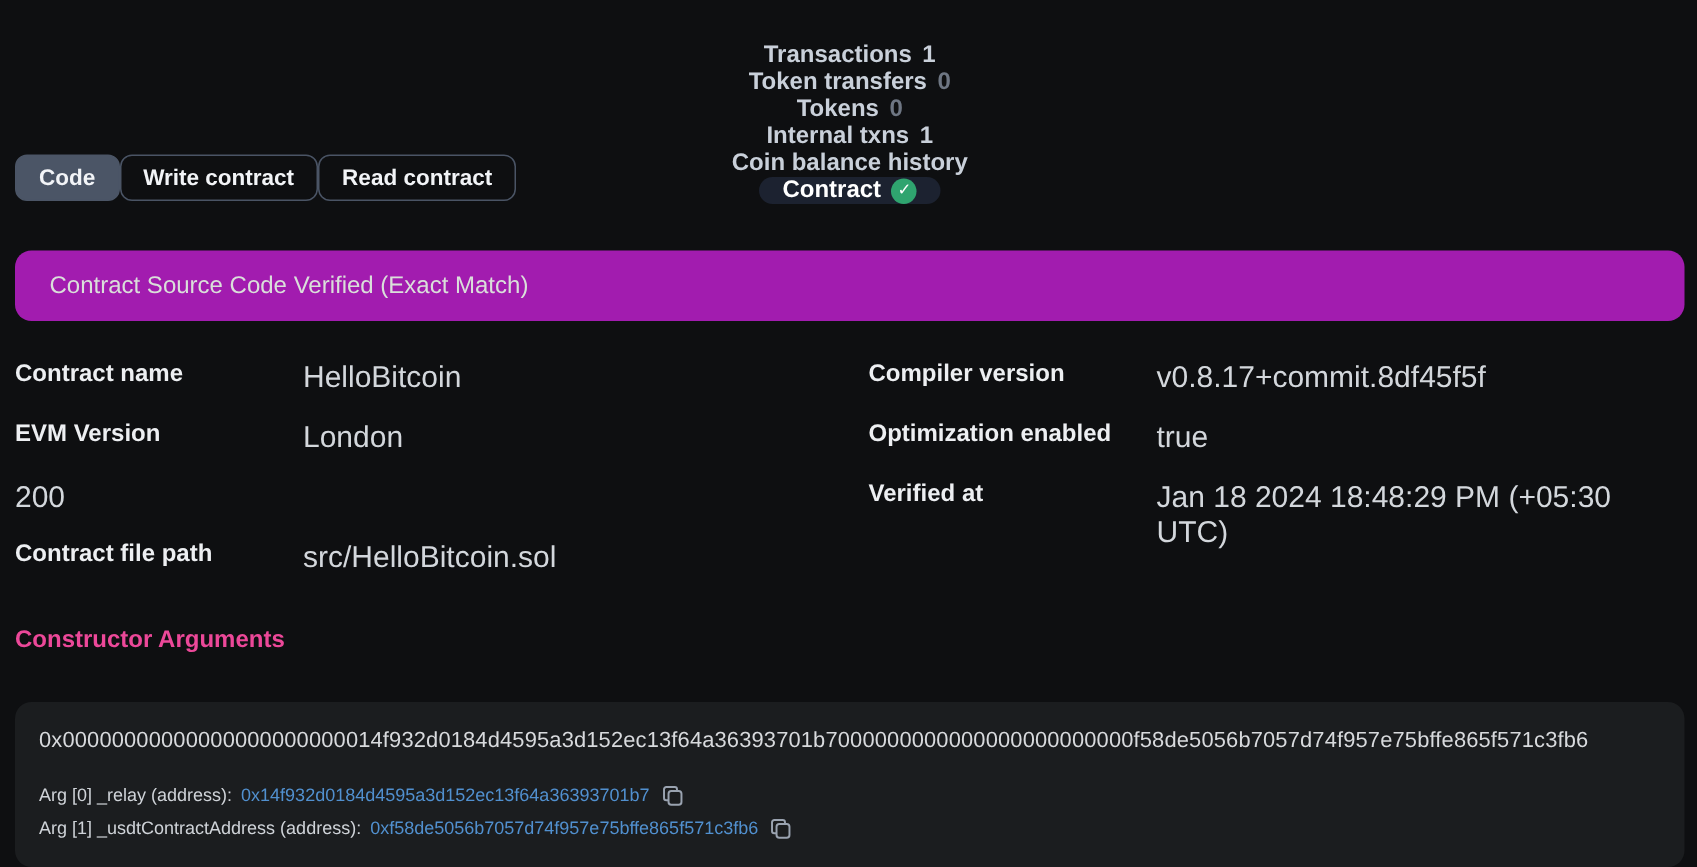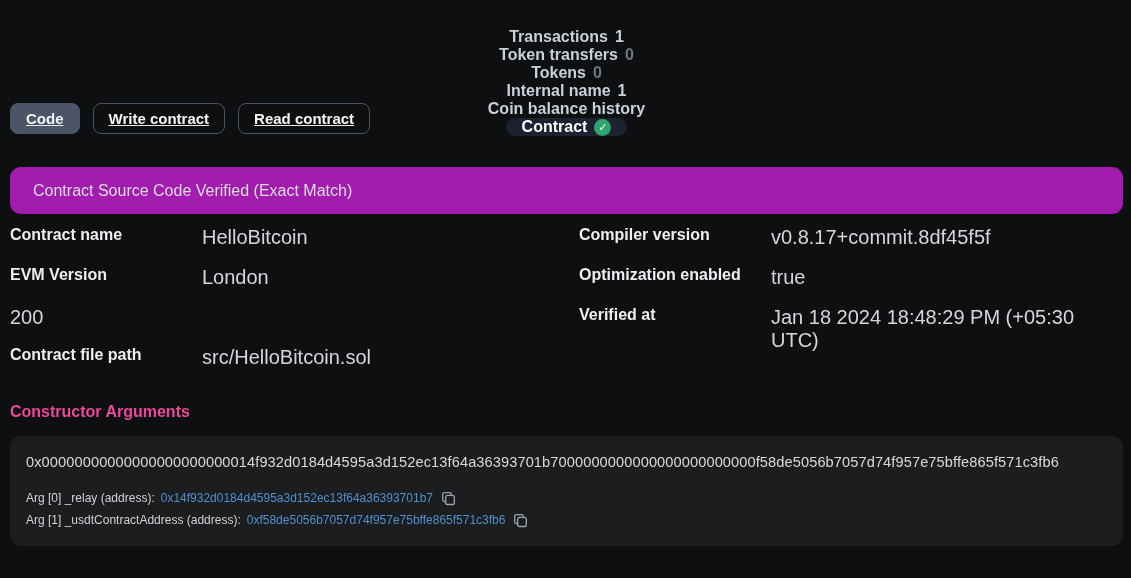--- a/index.html
+++ b/index.html
@@ -27,21 +27,21 @@
   .tab .count { color: #c9d0da; font-weight: 600; }
   .tab .count.dim { color: #6e7683; }
   .tab.active { background: #1c2230; color: #ffffff; }
   .check-badge {
     width: 17px; height: 17px; border-radius: 50%;
     background: #2fa46f;
     display: inline-flex; align-items: center; justify-content: center;
     color: #ffffff; font-size: 11px; font-weight: 700; line-height: 1;
   }
   
-  .subnav { display: flex; gap: 13px; margin: 34px 8px 0 10px; text-decoration: underline; }
+  .subnav { display: flex; margin: 34px 8px 0 10px; }
   .btn {
     height: 31px; display: inline-flex; align-items: center; justify-content: center;
     padding: 0 15px; border-radius: 8px;
     font-size: 15px; font-weight: 700; color: #f2f4f7;
     background: transparent; border: 1px solid transparent; cursor: pointer;
     white-space: nowrap;
   }
   .btn.filled { background: #4b5566; border-color: #4b5566; }
   .btn.outline { border-color: #49536400; border: 1px solid #4a5465; background: #0e0f11; }
   
@@ -50,37 +50,37 @@
     height: 47px; border-radius: 11px;
     background: #a21caf;
     display: flex; align-items: center;
     padding: 0 23px;
     font-size: 16px; color: #dadfda;
   }
   
   .details {
     display: grid; grid-template-columns: 1fr 1fr;
     column-gap: 0;
-    margin: 12px 8px 0 10px;
+    margin: 27px 8px 0 10px;
     gap: 25px;
   }
   .detail-col { display: flex; flex-direction: column; }
   .detail-row { display: flex; align-items: flex-start; min-height: 40px; }
   .detail-row .dlabel {
     width: 192px; flex: 0 0 192px;
     font-size: 16px; font-weight: 700; color: #edeff2;
   }
   .detail-row .dvalue { font-size: 20px; font-weight: 400; color: #d3d7dc; }
   
   .ctor-title {
     margin: 17px 8px 0 10px;
     font-size: 16px; font-weight: 700; color: #ec4899;
   }
   .codeblock {
-    margin: 15px 8px 0 10px;
+    margin: 32px 8px 0 10px;
     background: #1b1d1f; border-radius: 11px;
     padding: 18px 16px 15px 16px;
   }
   .rawhex {
     font-size: 14.6px; color: #d8dadd; white-space: nowrap;
     letter-spacing: 0.1px;
   }
   .arglines { margin-top: 18px; }
   .argline {
     display: flex; align-items: center; gap: 6px;
@@ -103,21 +103,21 @@
   </div>
   <div class="tab">
     <span>Token transfers</span>
     <span class="count dim">0</span>
   </div>
   <div class="tab">
     <span>Tokens</span>
     <span class="count dim">0</span>
   </div>
   <div class="tab">
-    <span>Internal name</span>
+    <span>Internal txns</span>
     <span class="count">1</span>
   </div>
   <div class="tab">
     <span>Coin balance history</span>
   </div>
   <div class="tab active">
     <span>Contract</span>
     <span class="check-badge">✓</span>
   </div>
 </nav>

